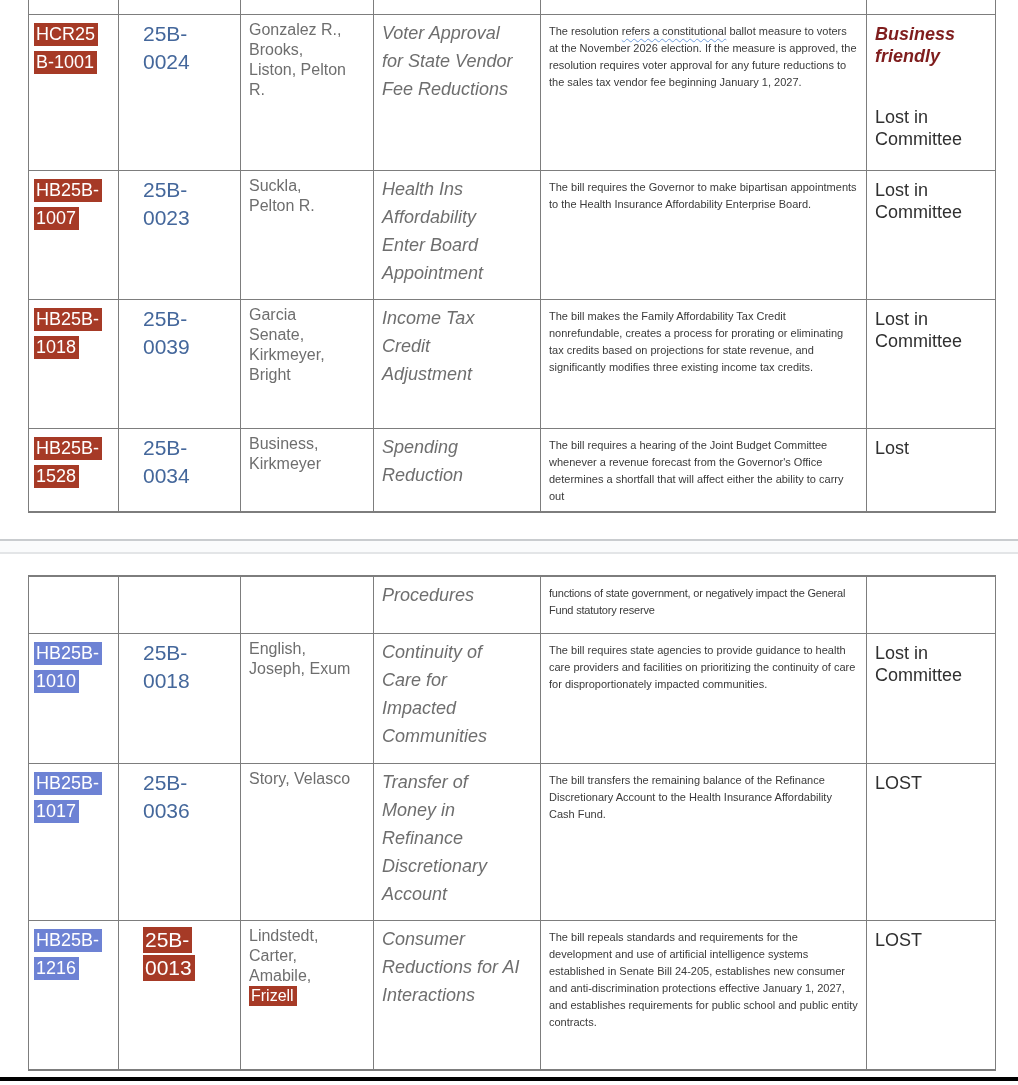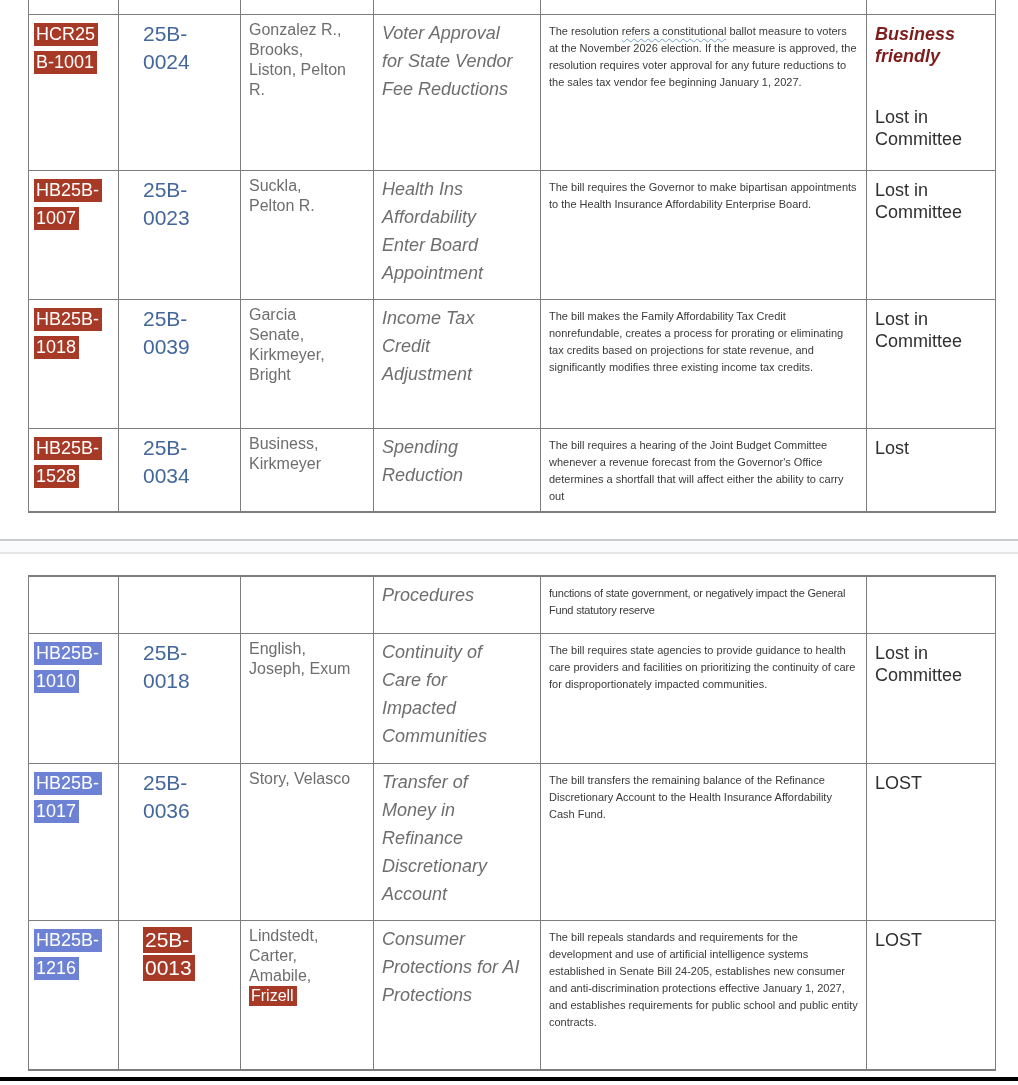--- a/index.html
+++ b/index.html
@@ -225,21 +225,21 @@
     </tr>
 
     <tr class="r3">
       <td class="c1">
         <span class="hl hl-blue"><span>HB25B-</span><br><span>1216</span></span>
       </td>
       <td class="c2">
         <span class="hl hl-red bill-link">25B-0013</span>
       </td>
       <td class="c3"><span>Lindstedt, Carter, Amabile, </span><span class="hl hl-red">Frizell</span></td>
-      <td class="c4">Consumer Protections for AI Protections</td>
+      <td class="c4">Consumer Reductions for AI Interactions</td>
       <td class="c5">The bill repeals standards and requirements for the development and use of artificial intelligence systems established in Senate Bill 24-205, establishes new consumer and anti-discrimination protections effective January 1, 2027, and establishes requirements for public school and public entity contracts.</td>
       <td class="c6">
         <div>LOST</div>
       </td>
     </tr>
   </tbody>
     </table>
 
   <div class="window-edge"></div>
 

